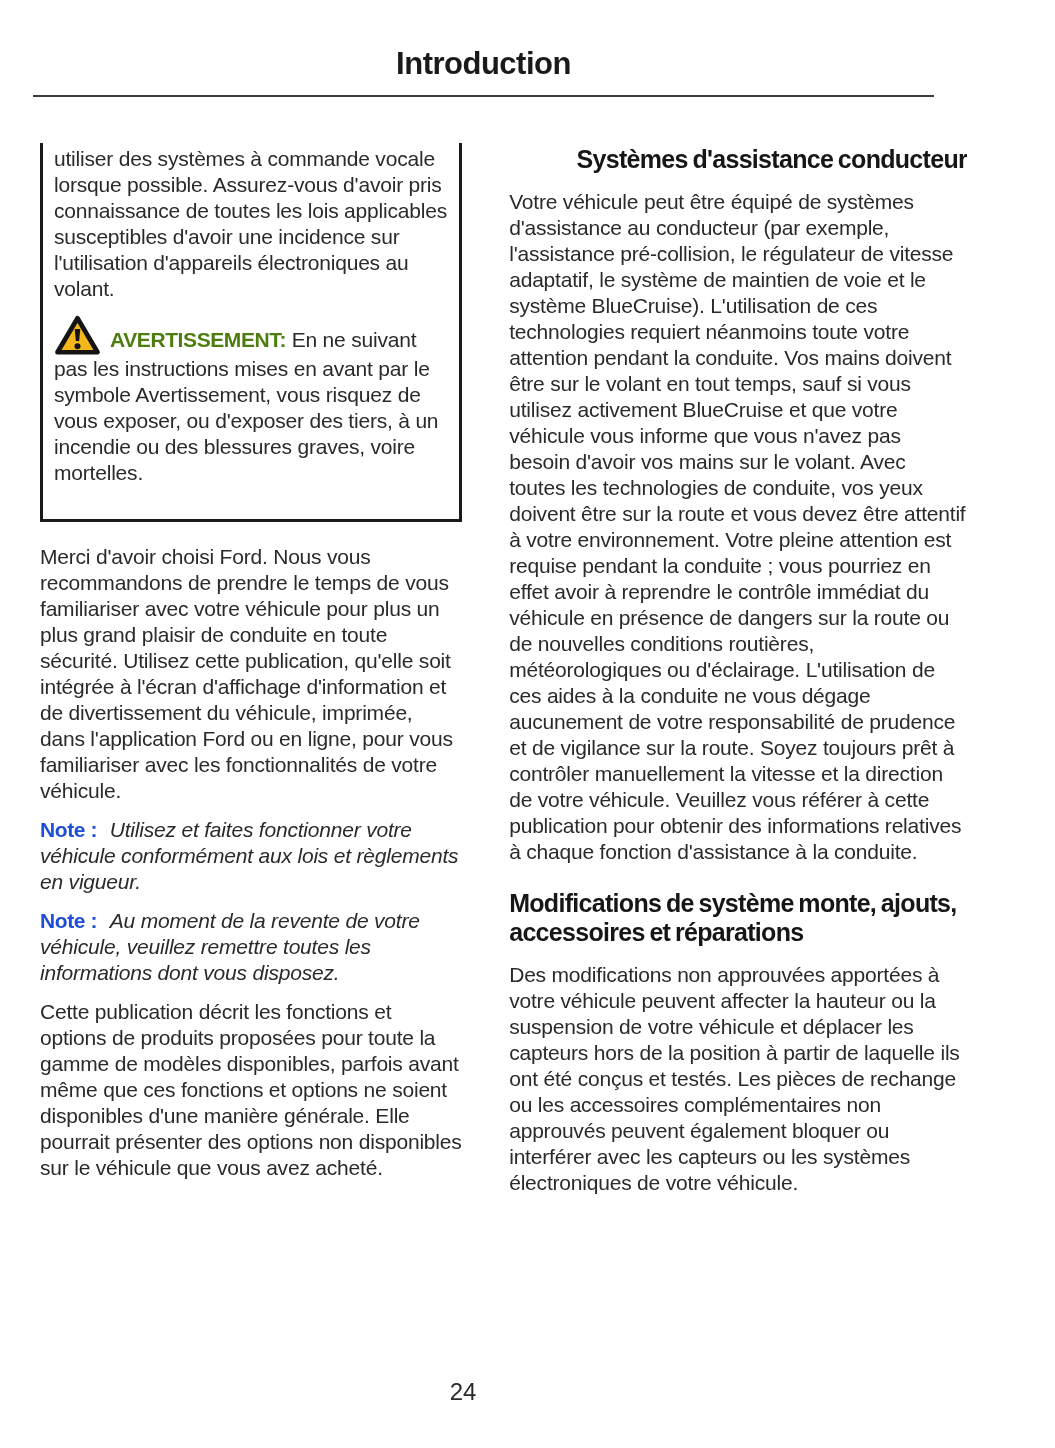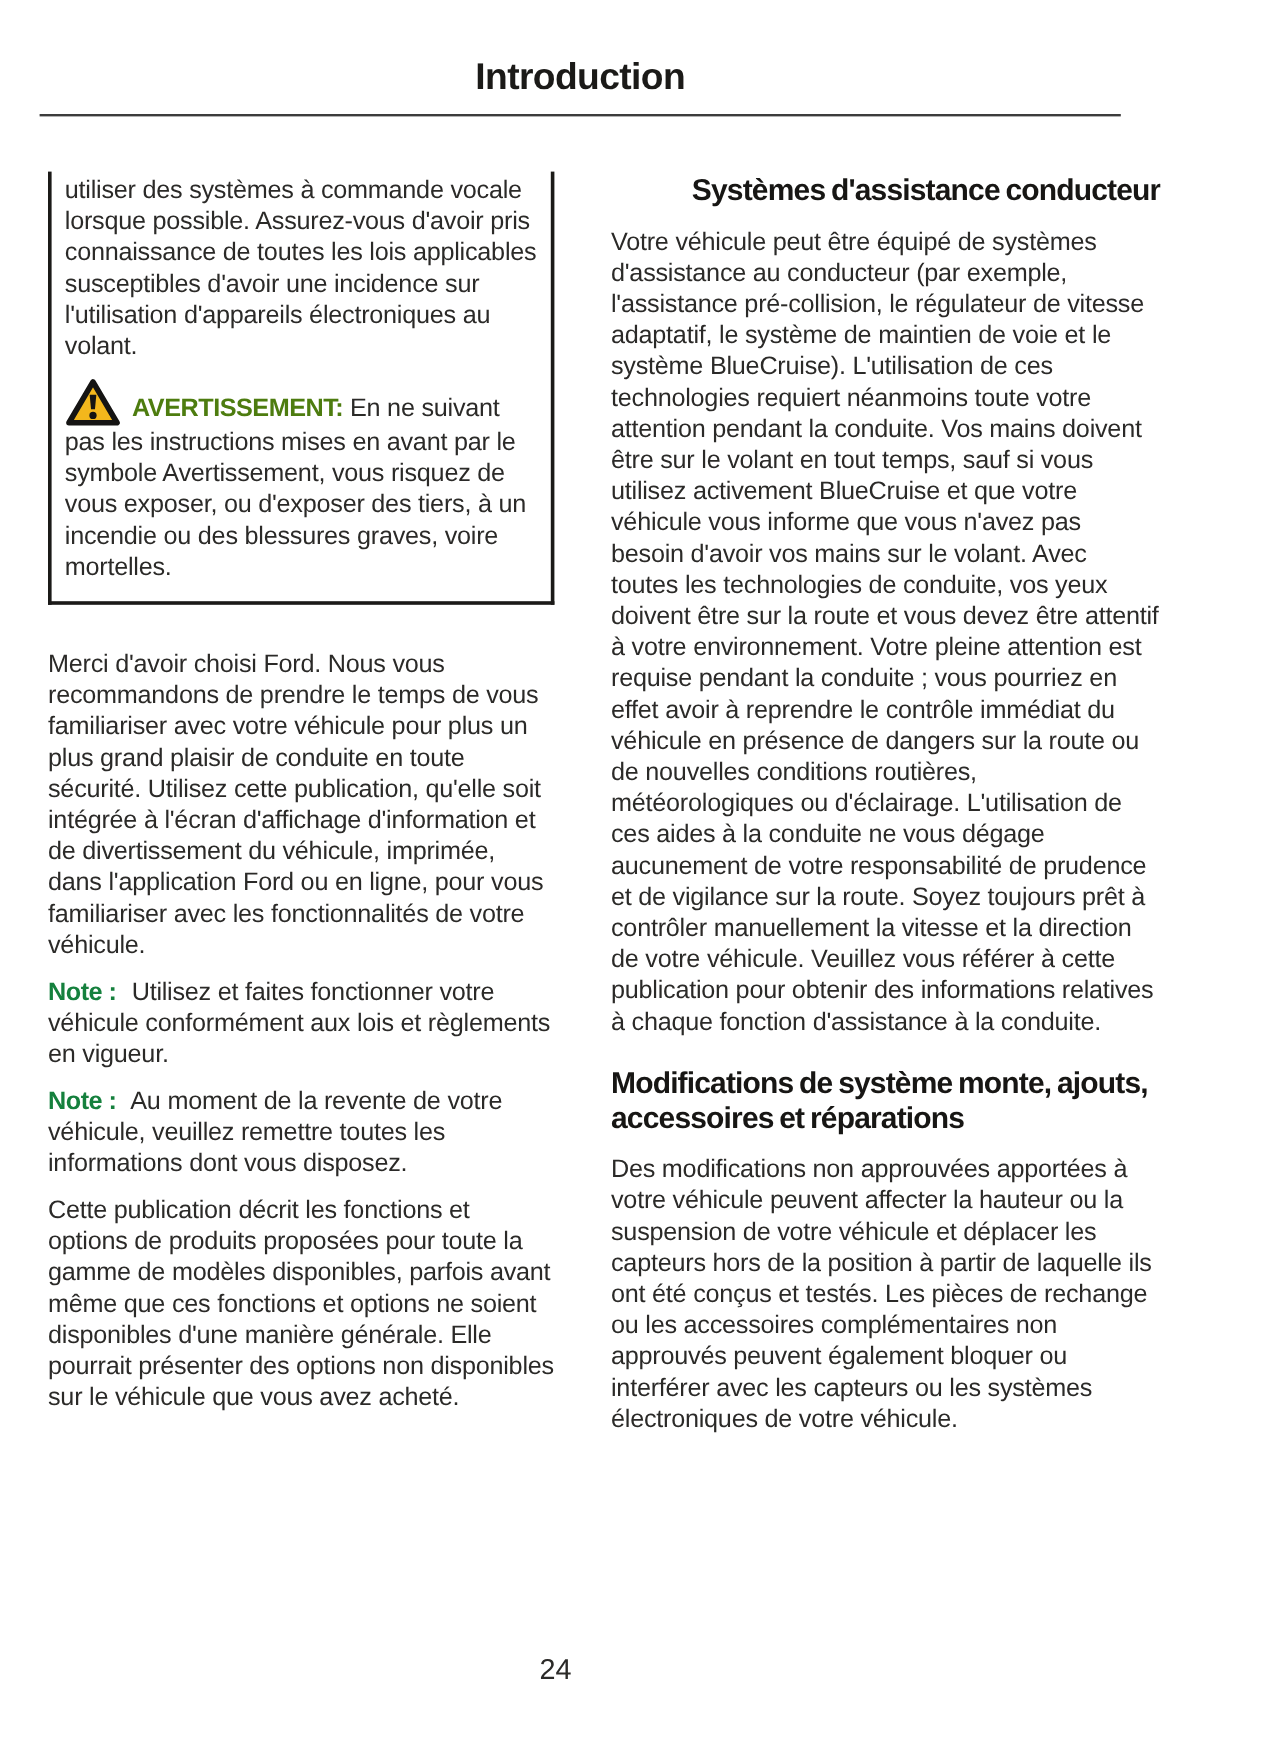--- a/index.html
+++ b/index.html
@@ -50,43 +50,43 @@
     font-weight: 800;
     letter-spacing: -0.7px;
     word-spacing: -1.5px;
     color: #171614;
   }
   .col-right .heading:first-child { margin-top: 2px; text-align: right; }
   .warning-box {
     border-left: 3px solid #1b1a18;
     border-right: 3px solid #1b1a18;
     border-bottom: 3px solid #1b1a18;
-    padding: 3px 9px 15px 11px;
-    margin-bottom: 37px;
+    padding: 3px 9px 33px 11px;
+    margin-bottom: 22px;
   }
   .warning-box p:last-child { margin-bottom: 0; }
   .warn-icon {
     display: inline-block;
     width: 47px;
     height: 41px;
     vertical-align: -9px;
     margin-right: 9px;
   }
   .warning-label {
     font-weight: 800;
     letter-spacing: -0.4px;
     color: #4d7c0f;
   }
   .note-label {
     font-weight: 800;
     letter-spacing: -0.4px;
-    color: #15803d;
+    color: #1d4ed8;
     margin-right: 7px;
   }
-  .note-text { }
+  .note-text { font-style: italic; }
   .page-number {
     position: absolute;
     left: 14px;
     right: 55px;
     bottom: 42px;
     text-align: center;
     font-size: 24px;
     color: #2b2a28;
   }
 </style>

